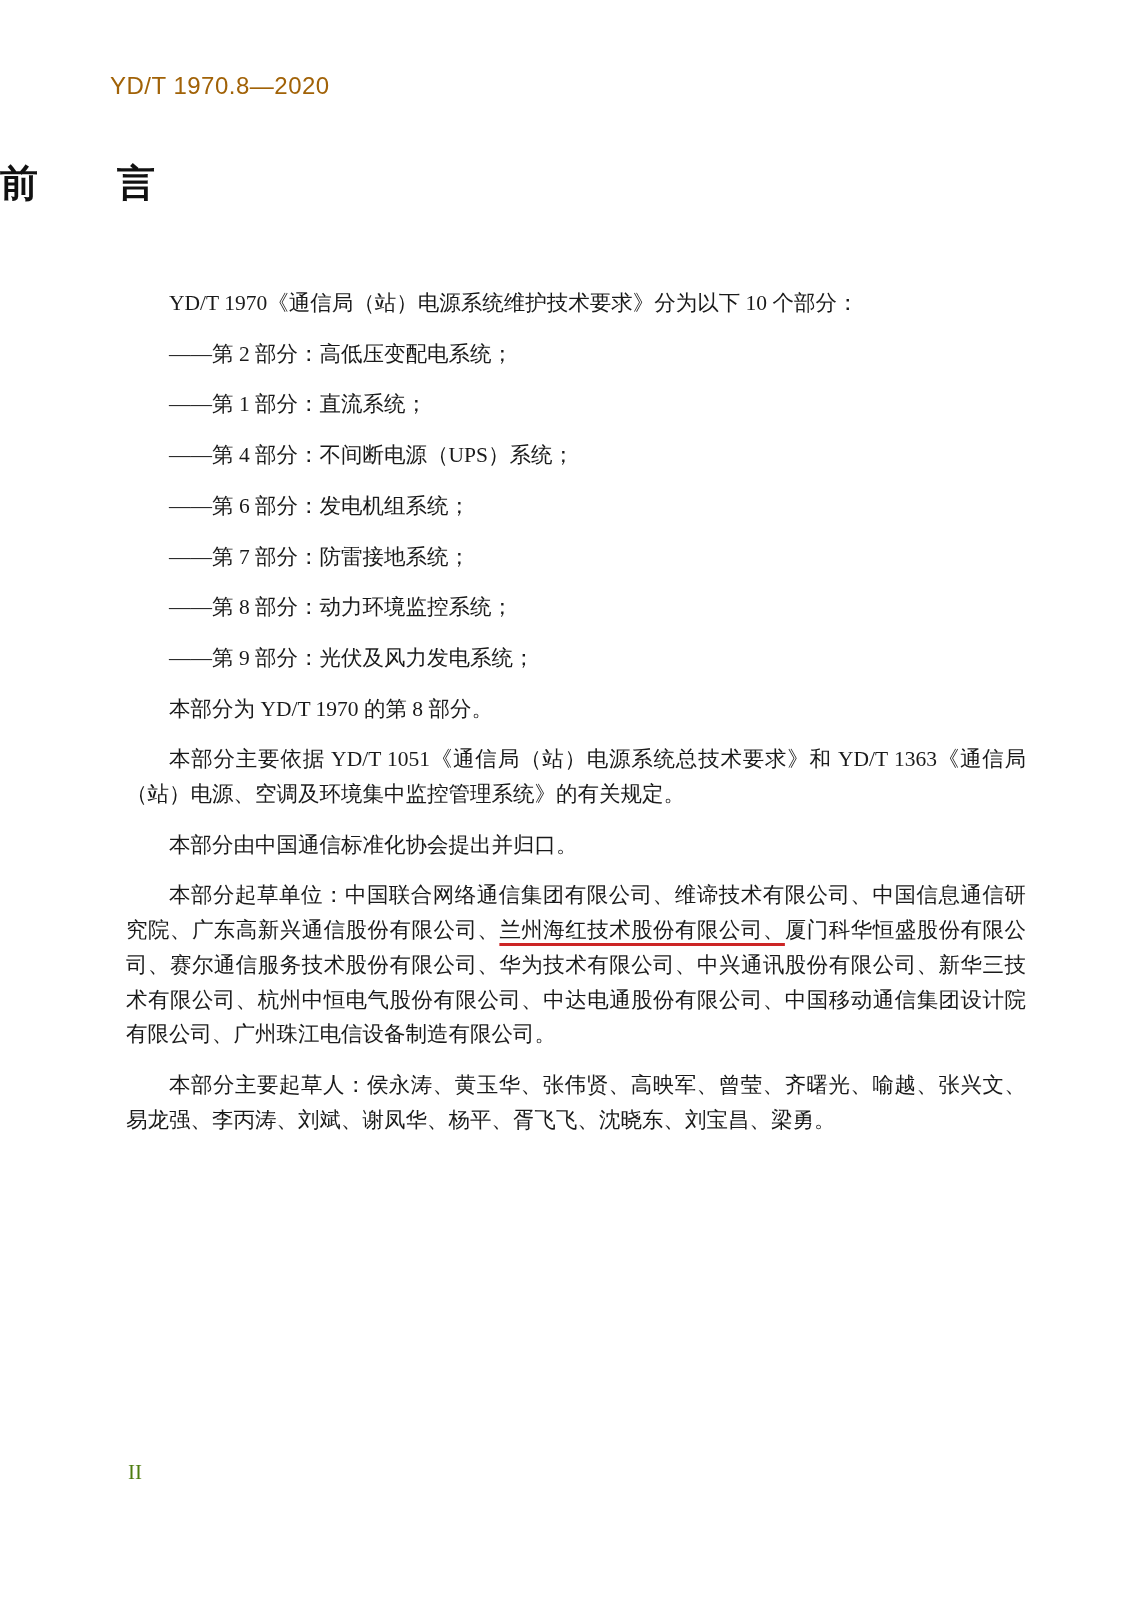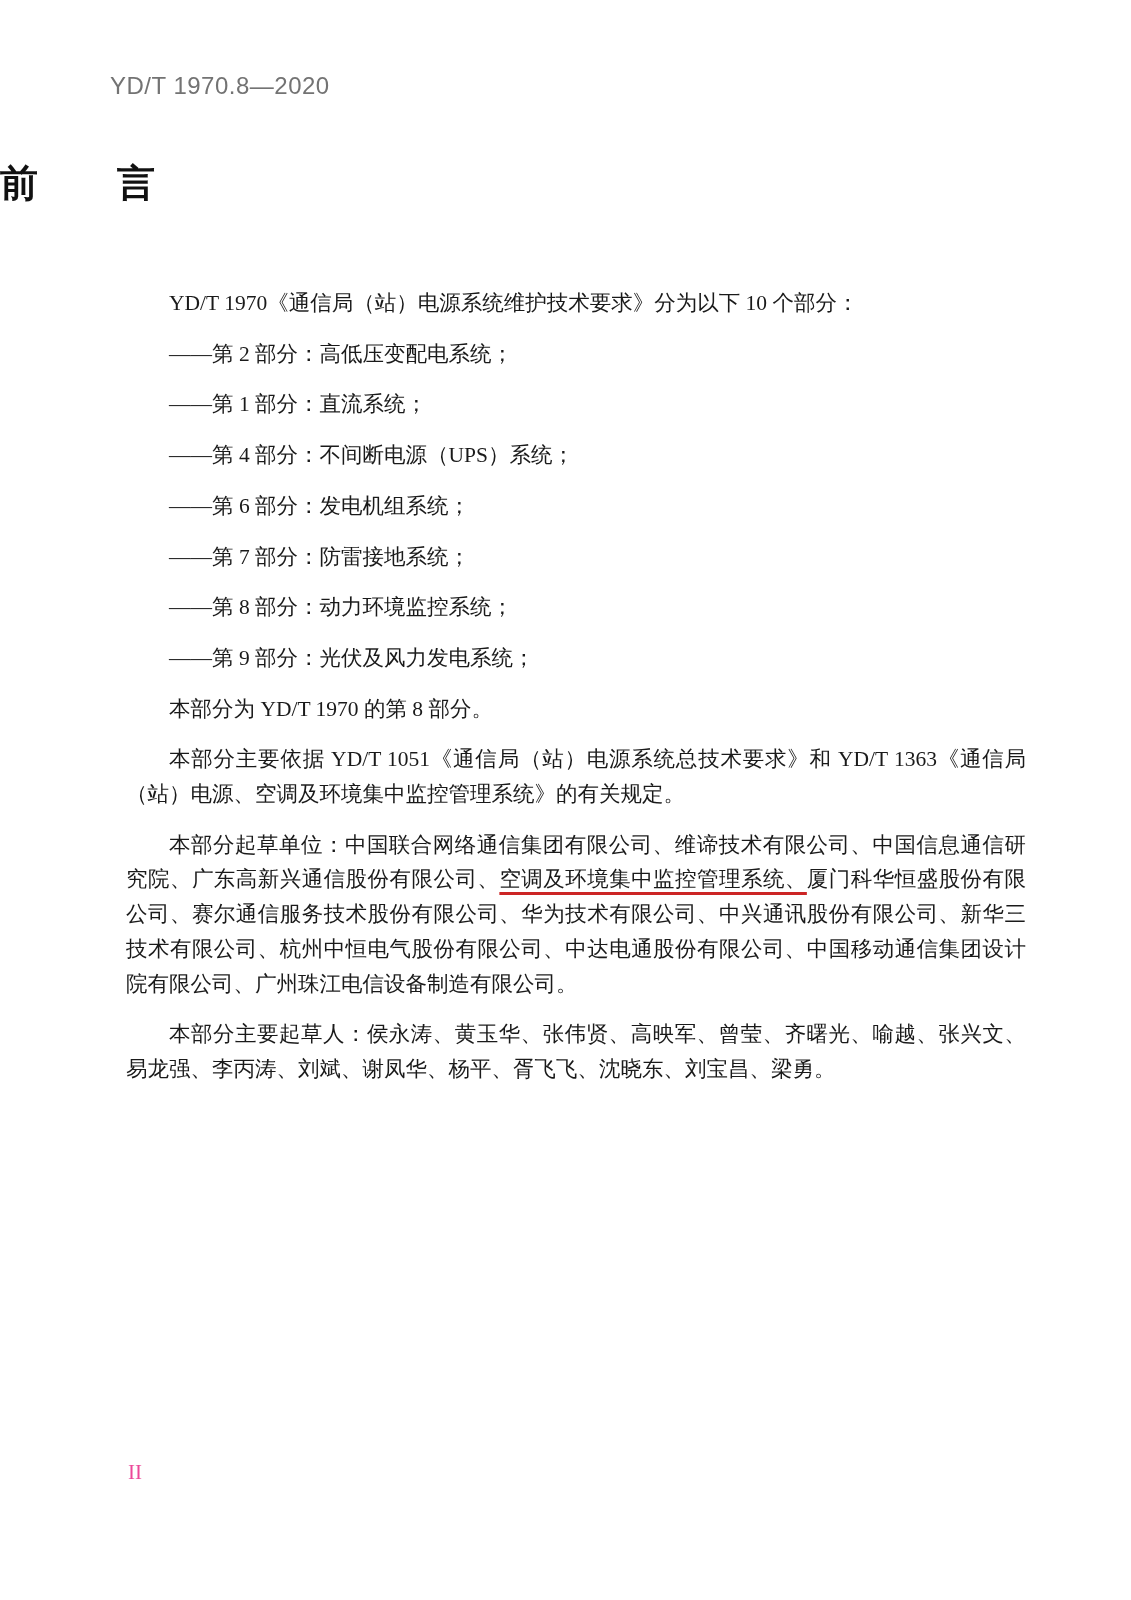--- a/index.html
+++ b/index.html
@@ -16,21 +16,21 @@
     overflow: hidden;
   }
   .doc-code {
     position: absolute;
     left: 110px;
     top: 72px;
     font-family: "Liberation Sans", sans-serif;
     font-size: 24px;
     font-weight: normal;
     letter-spacing: 0.5px;
-    color: #737373;
+    color: #a16207;
     white-space: nowrap;
   }
   .title {
     position: absolute;
     left: 0;
     top: 158px;
     width: 100%;
     margin: 0;
     text-align: left;
     font-family: "Liberation Sans", sans-serif;
@@ -61,21 +61,21 @@
     text-decoration-color: #cc2525;
     text-decoration-thickness: 3px;
     text-underline-offset: 6px;
   }
   .page-number {
     position: absolute;
     left: 128px;
     top: 1460px;
     font-family: "Liberation Serif", "DejaVu Serif", serif;
     font-size: 21px;
-    color: #ec4899;
+    color: #4d7c0f;
   }
 </style>
 </head>
 <body>
 
 <div class="page">
 
   <div class="doc-code">YD/T 1970.8—2020</div>
 
   <h1 class="title">前　　言</h1>
@@ -89,22 +89,23 @@
     <p class="indent">——第 4 部分：不间断电源（UPS）系统；</p>
     <p class="indent">——第 6 部分：发电机组系统；</p>
     <p class="indent">——第 7 部分：防雷接地系统；</p>
     <p class="indent">——第 8 部分：动力环境监控系统；</p>
     <p class="indent">——第 9 部分：光伏及风力发电系统；</p>
 
     <p class="indent">本部分为 YD/T 1970 的第 8 部分。</p>
 
     <p class="indent">本部分主要依据 YD/T 1051《通信局（站）电源系统总技术要求》和 YD/T 1363《通信局（站）电源、空调及环境集中监控管理系统》的有关规定。</p>
 
+    <p class="indent">本部分由中国通信标准化协会提出并归口。</p>
 
-    <p class="indent"><span>本部分起草单位：中国联合网络通信集团有限公司、维谛技术有限公司、中国信息通信研究院、广东高新兴通信股份有限公司、</span><span class="red-underline">空调及环境集中监控管理系统、</span><span>厦门科华恒盛股份有限公司、赛尔通信服务技术股份有限公司、华为技术有限公司、中兴通讯股份有限公司、新华三技术有限公司、杭州中恒电气股份有限公司、中达电通股份有限公司、中国移动通信集团设计院有限公司、广州珠江电信设备制造有限公司。</span></p>
+    <p class="indent"><span>本部分起草单位：中国联合网络通信集团有限公司、维谛技术有限公司、中国信息通信研究院、广东高新兴通信股份有限公司、</span><span class="red-underline">兰州海红技术股份有限公司、</span><span>厦门科华恒盛股份有限公司、赛尔通信服务技术股份有限公司、华为技术有限公司、中兴通讯股份有限公司、新华三技术有限公司、杭州中恒电气股份有限公司、中达电通股份有限公司、中国移动通信集团设计院有限公司、广州珠江电信设备制造有限公司。</span></p>
 
     <p class="indent">本部分主要起草人：侯永涛、黄玉华、张伟贤、高映军、曾莹、齐曙光、喻越、张兴文、易龙强、李丙涛、刘斌、谢凤华、杨平、胥飞飞、沈晓东、刘宝昌、梁勇。</p>
 
   </div>
 
   <div class="page-number">II</div>
 
 </div>
 
 </body></html>

